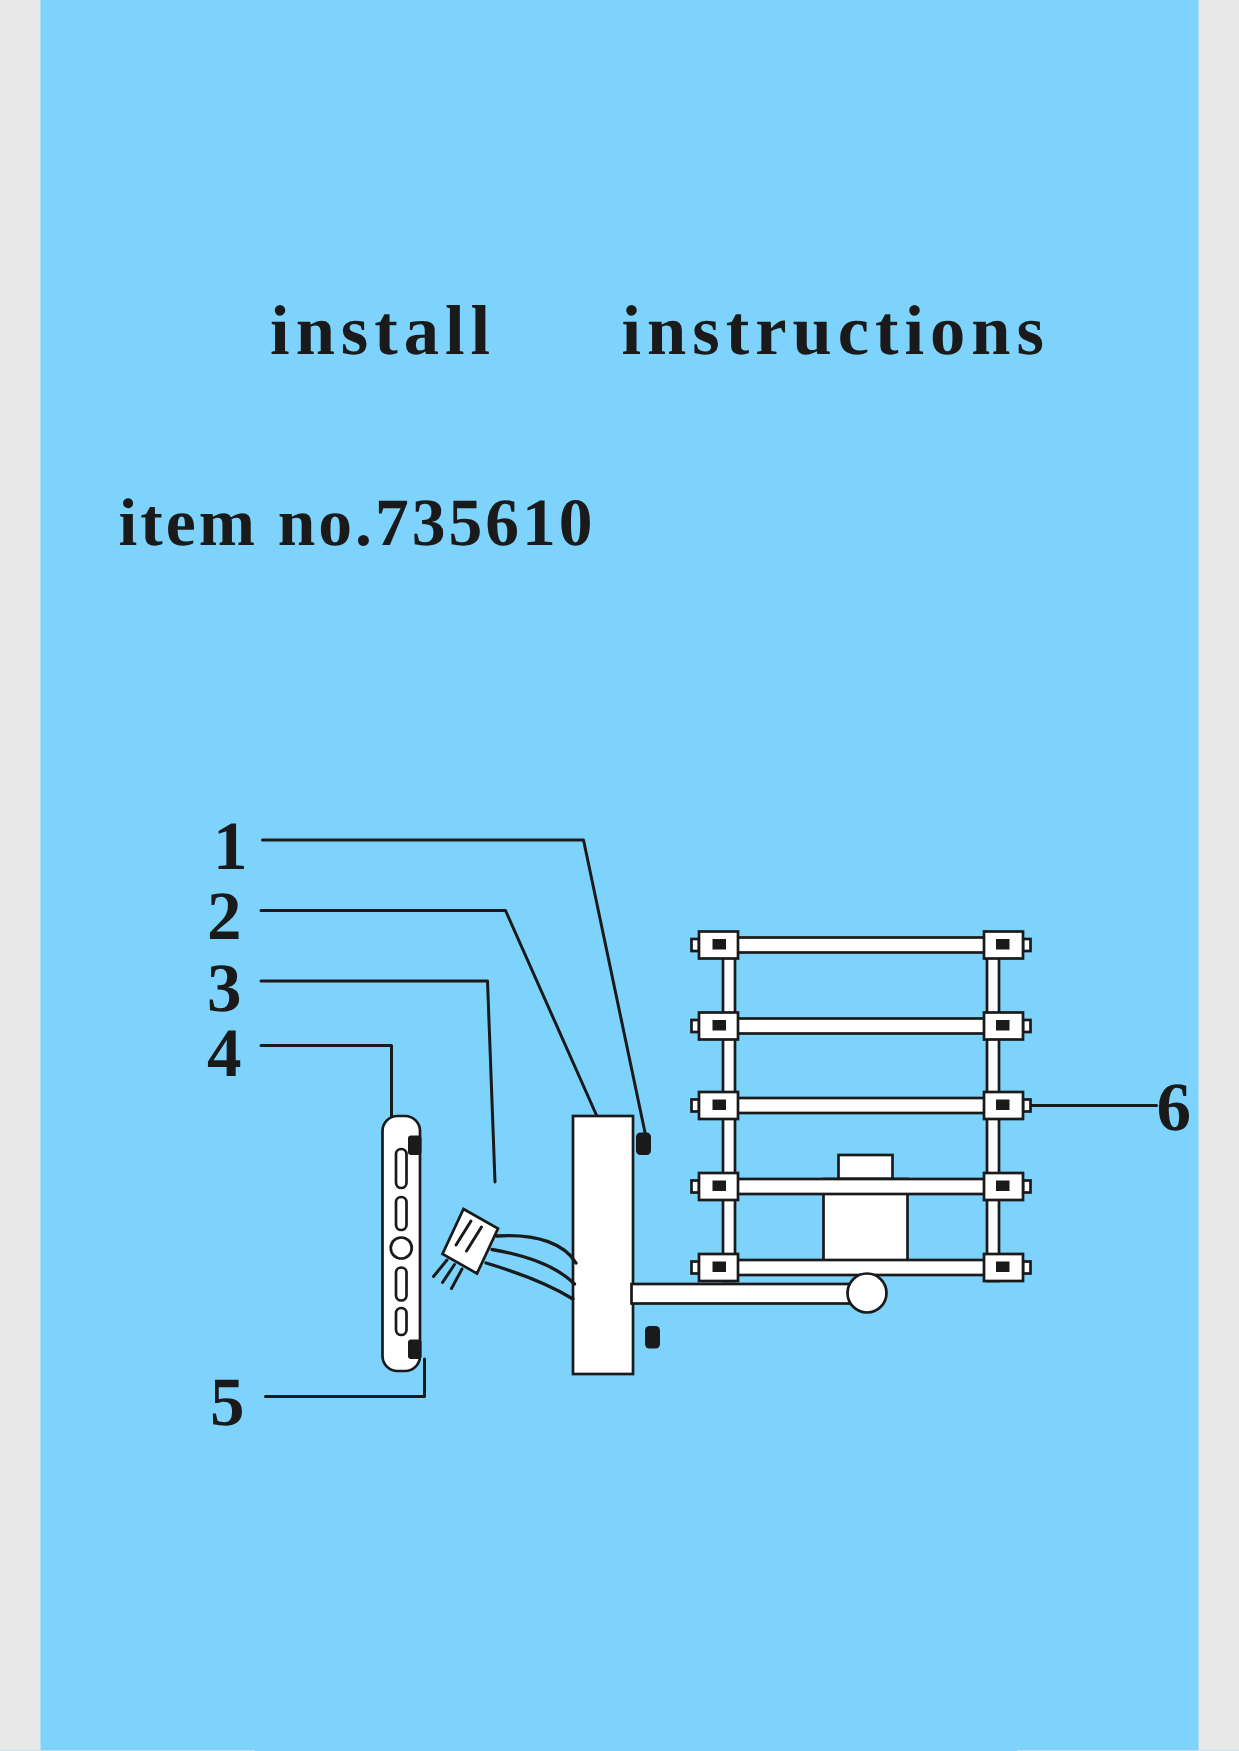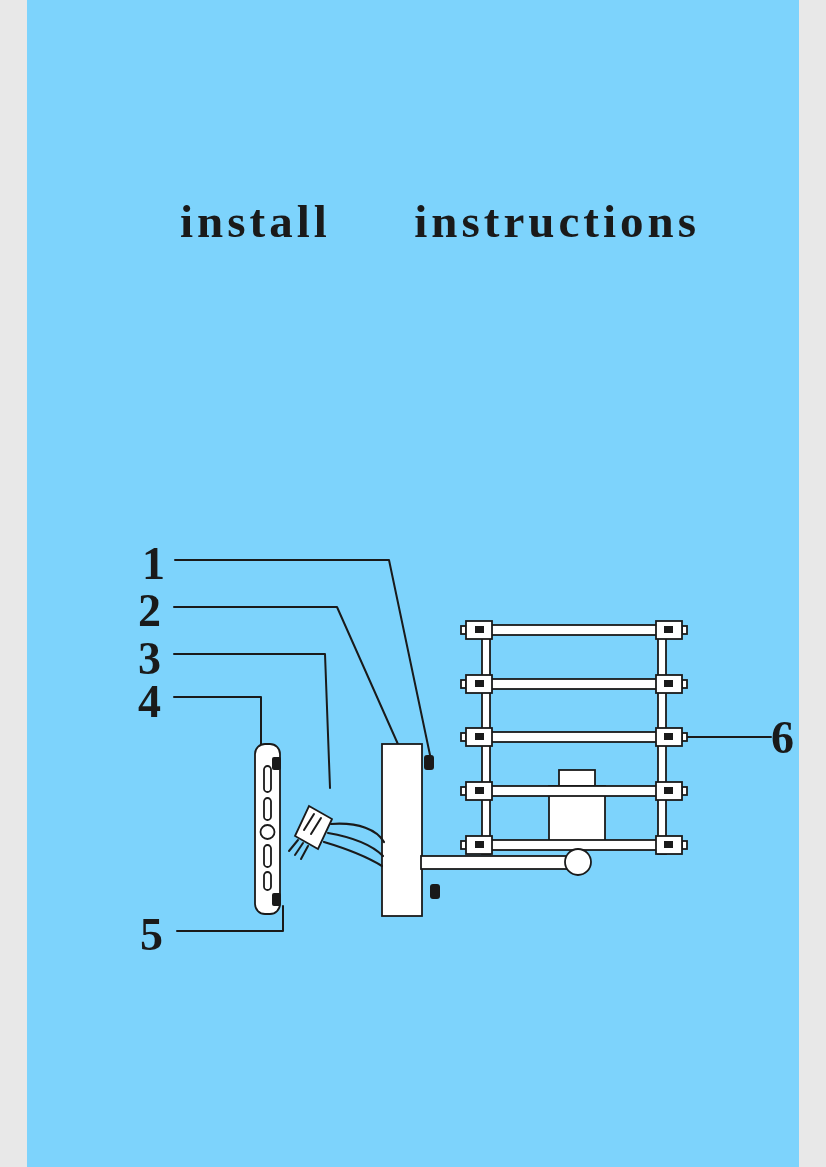--- a/index.html
+++ b/index.html
@@ -41,20 +41,21 @@
   .wire  { stroke:#1a1a1a; stroke-width:2.2; fill:none; stroke-linecap:round; }
   .shape { stroke:#1a1a1a; stroke-width:1.8; fill:#ffffff; }
   .solid { fill:#1a1a1a; stroke:none; }
 </style>
 </head>
 <body>
 
 <div class="page">
 
   <div class="title">install  instructions</div>
+  <div class="item-no">item no.735610</div>
 
   <div class="num n1">1</div>
   <div class="num n2">2</div>
   <div class="num n3">3</div>
   <div class="num n4">4</div>
   <div class="num n5">5</div>
   <div class="num n6">6</div>
 
   <svg class="diagram" width="826" height="1167" viewBox="0 0 826 1167" xmlns="http://www.w3.org/2000/svg">
 

